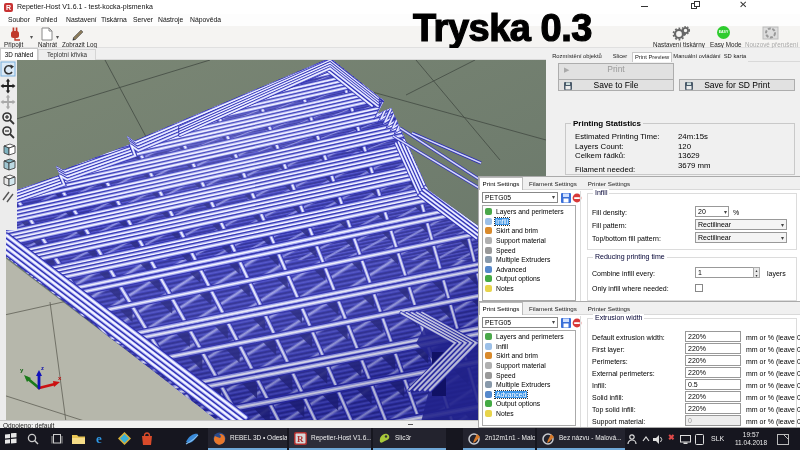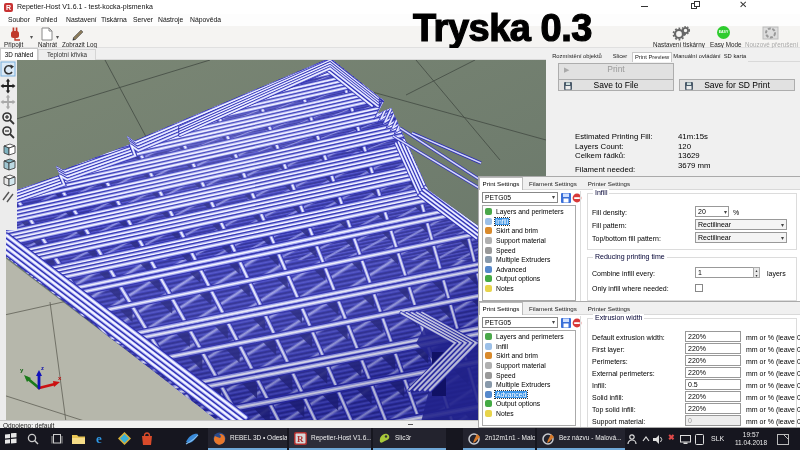--- a/index.html
+++ b/index.html
@@ -713,22 +713,25 @@
     <div class="btn" style="left:12px;top:31px;width:116px;height:12px;line-height:11px"><svg style="position:absolute;left:5px;top:2px" width="8" height="8">
         <rect width="8" height="8" rx="1" fill="#4a5a6a"></rect>
         <rect x="2" y="0.5" width="4" height="2.5" fill="#cdd"></rect>
         <rect x="1.5" y="4" width="5" height="3.5" fill="#eee"></rect>
       </svg> Save to File</div>
     <div class="btn" style="left:133px;top:31px;width:116px;height:12px;line-height:11px"><svg style="position:absolute;left:5px;top:2px" width="8" height="8">
         <rect width="8" height="8" rx="1" fill="#4a5a6a"></rect>
         <rect x="2" y="0.5" width="4" height="2.5" fill="#cdd"></rect>
         <rect x="1.5" y="4" width="5" height="3.5" fill="#eee"></rect>
       </svg> Save for SD Print</div>
-    <span class="fl" style="left:29px;top:84.0px;font-size:7.8px">Estimated Printing Fill:</span>
-    <span class="fl" style="left:132px;top:84.0px;font-size:7.8px">41m:15s</span>
+    <div class="gb" style="left:19px;top:75px;width:230px;height:52px;border-color:#c9c9c9">
+      <span style="background:#f0f0f0;font-size:8px;font-weight:bold;color:#000">Printing Statistics</span>
+    </div>
+    <span class="fl" style="left:29px;top:84.0px;font-size:7.8px">Estimated Printing Time:</span>
+    <span class="fl" style="left:132px;top:84.0px;font-size:7.8px">24m:15s</span>
     <span class="fl" style="left:29px;top:93.7px;font-size:7.8px">Layers Count:</span>
     <span class="fl" style="left:132px;top:93.7px;font-size:7.8px">120</span>
     <span class="fl" style="left:29px;top:103.4px;font-size:7.8px">Celkem řádků:</span>
     <span class="fl" style="left:132px;top:103.4px;font-size:7.8px">13629</span>
     <span class="fl" style="left:29px;top:117px;font-size:7.8px">Filament needed:</span>
     <span class="fl" style="left:132px;top:113.1px;font-size:7.8px">3679 mm</span>
   </div>
 <div class="ab" style="left:478px;top:176px;width:322px;height:127px;background:#fff;border:1px solid #aaa;border-right:none;overflow:hidden">
     <div class="ab tabstrip" style="left:0;top:0;width:322px;height:13px">
       <div class="ab" style="left:0;top:0;width:44px;height:13px;background:#fff;border:1px solid #bbb;border-bottom:none;font-size:6.2px;text-align:center;line-height:12px">Print Settings</div>

